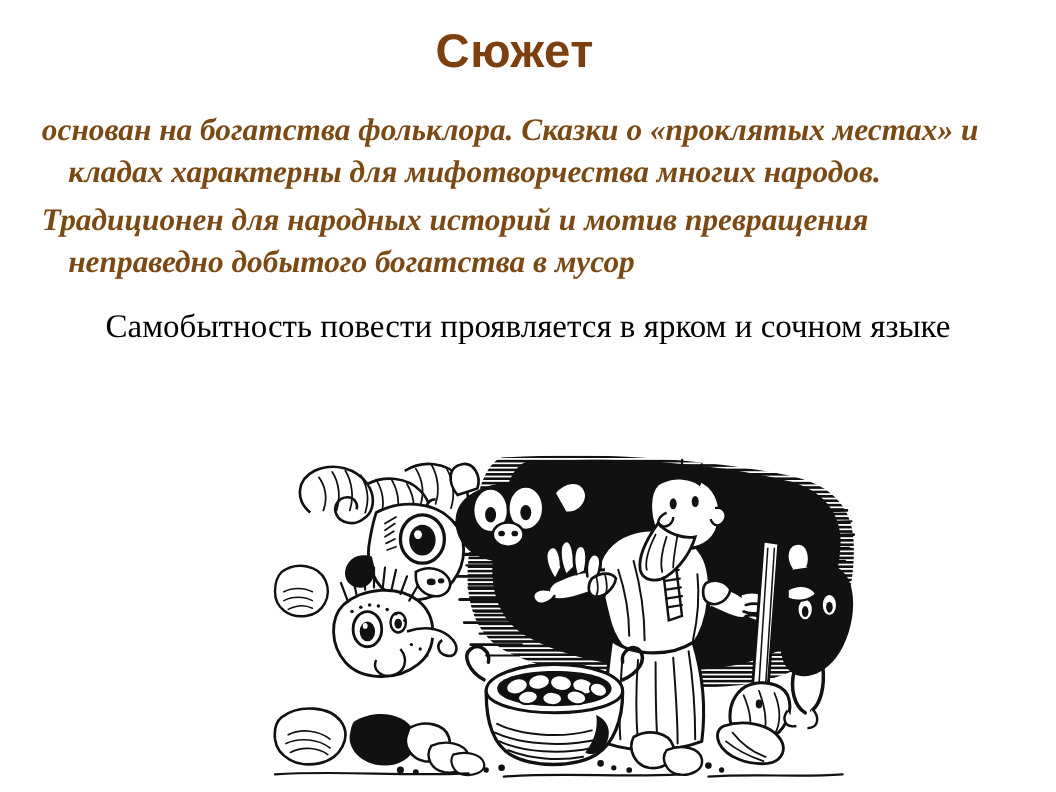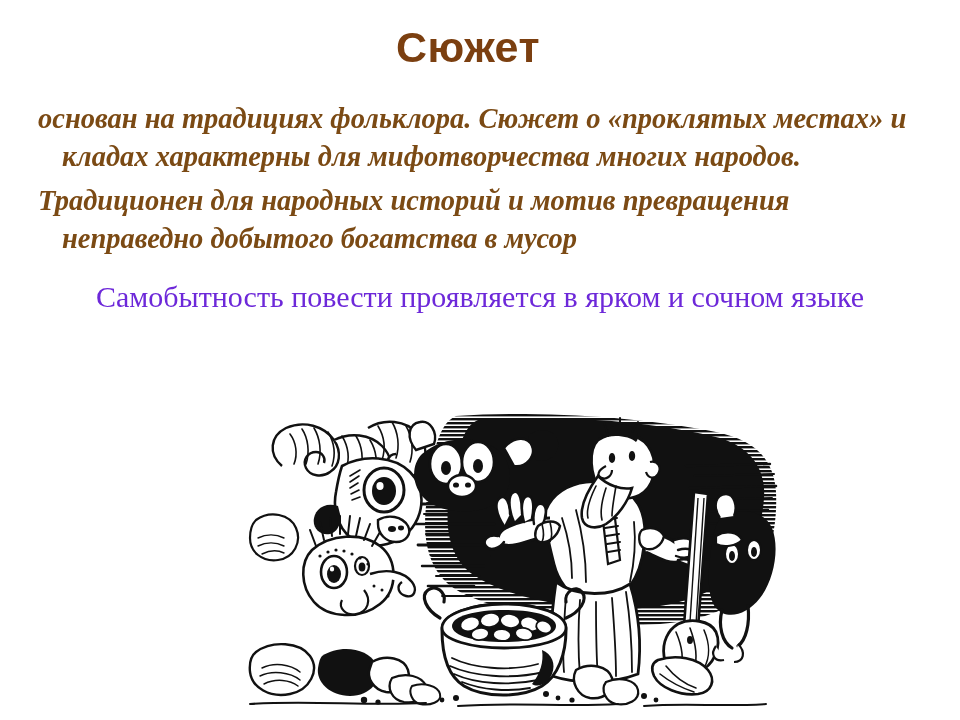--- a/index.html
+++ b/index.html
@@ -46,21 +46,21 @@
     text-indent:-24px;
     text-align:left;
   }
   #para-1 { margin-bottom:6px; }
   #para-2 { margin-bottom:16px; }
 
   .para-green {
     font-family:"Liberation Serif", serif;
     font-style:normal;
     font-weight:normal;
-    color:#6d28d9;
+    color:#000000;
     font-size:30px;
     line-height:46px;
     text-align:center;
     padding:0 44px;
     margin-top:14px;
   }
 
   
   #illustration {
     position:absolute;
@@ -71,21 +71,21 @@
 </style>
 </head>
 <body>
 
 <div id="slide">
 
   <div id="slide-title">Сюжет</div>
 
   <div id="body-block">
 
-    <div id="para-1" class="para-brown">основан на традициях фольклора. Сюжет о «проклятых местах» и кладах характерны для мифотворчества многих народов.</div>
+    <div id="para-1" class="para-brown">основан на богатства фольклора. Сказки о «проклятых местах» и кладах характерны для мифотворчества многих народов.</div>
 
     <div id="para-2" class="para-brown">Традиционен для народных историй и мотив превращения неправедно добытого богатства в мусор</div>
 
     <div id="para-3" class="para-green">Самобытность повести проявляется в ярком и сочном языке</div>
   </div>
 
   <div id="illustration">
     <svg viewBox="0 0 532 296" xmlns="http://www.w3.org/2000/svg" aria-hidden="true">
       <defs>
 

